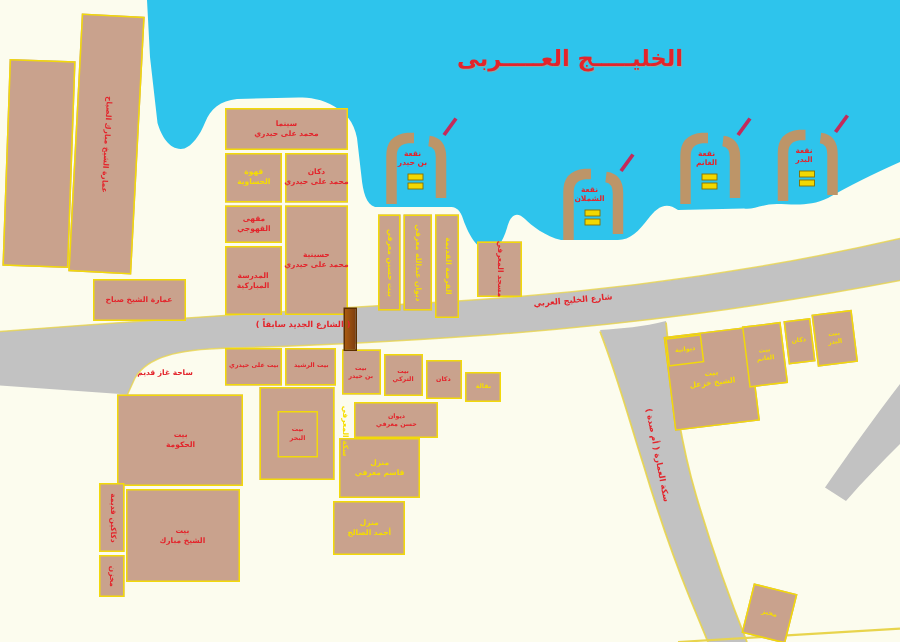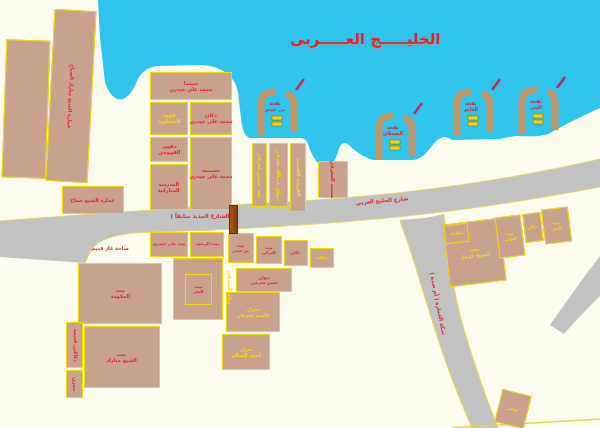--- a/index.html
+++ b/index.html
@@ -28,21 +28,21 @@
   .gate{
     position:absolute;background:linear-gradient(90deg,#a85a10,#7E3F10);
     border:1px solid #5c2e00;box-sizing:border-box;
   }
   .plbl{
     position:absolute;font-size:10px;font-weight:bold;color:var(--red,#E3242B);
     text-align:center;white-space:pre-line;line-height:1.2;transform:scale(0.5);
   }
   .title{
     position:absolute;color:var(--red,#E3242B);font-weight:bold;font-size:15px;
-    text-align:left;text-shadow:0.5px 0.5px 0 #8aa;
+    text-align:center;text-shadow:0.5px 0.5px 0 #8aa;
   }
 </style>
 </head>
 <body>
 
 <div id="map">
 
   <svg class="layer" width="600" height="428" viewBox="0 0 600 428">
 
     <path fill="var(--water,#2EC4EC)" d="

